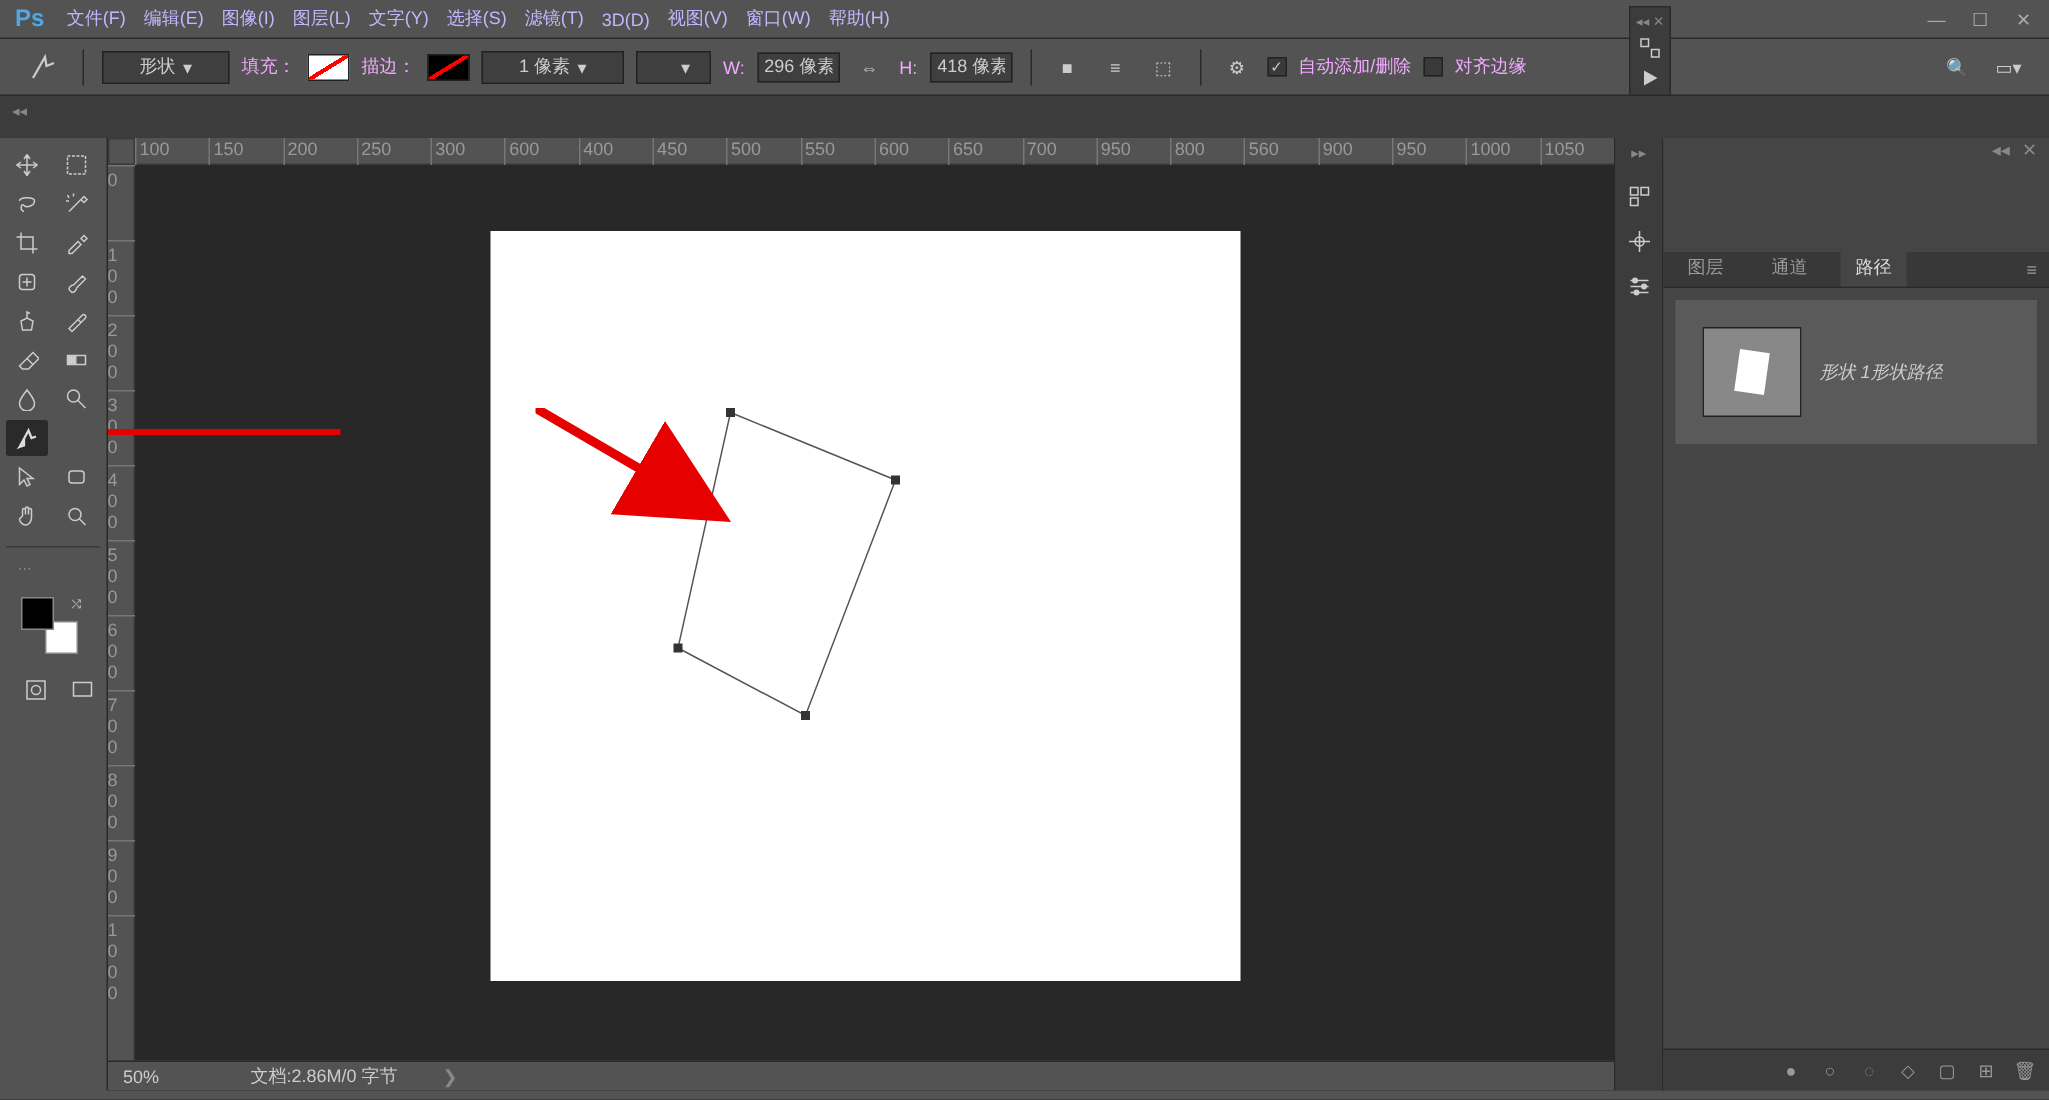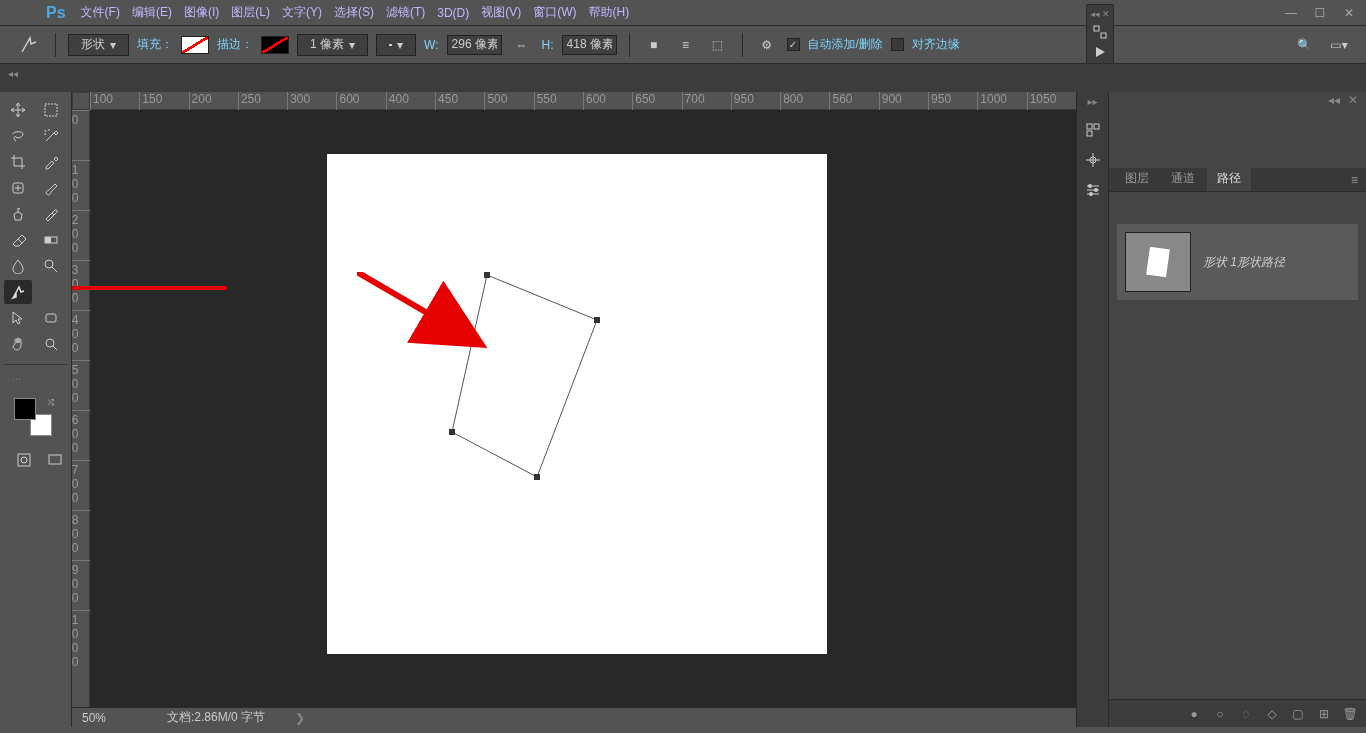--- a/index.html
+++ b/index.html
@@ -1,27 +1,27 @@
 <!DOCTYPE html>
 <html><head>
 <meta charset="utf-8">
 <style>
 * { margin: 0; padding: 0; box-sizing: border-box; font-family: "Microsoft YaHei", sans-serif; font-size: 12px; }
 body { background: #535353; color: #ccc; overflow: hidden; width: 1366px; height: 733px; }
 
 .top-bar { background: #535353; height: 26px; display: flex; align-items: center; padding: 0 10px; border-bottom: 1px solid #2a2a2a; }
-.ps-logo { color: #4fa8e6; font-weight: bold; font-size: 16px; margin-right: 15px; margin-left: 36px; }
+.ps-logo { color: #4fa8e6; font-weight: bold; font-size: 16px; margin-right: 15px; }
 .menu-item { color: #c4b5fd; margin-right: 12px; cursor: pointer; }
 .win-controls { margin-left: auto; display: flex; gap: 15px; color: #aaa; }
 .win-btn { width: 14px; height: 14px; display: flex; align-items: center; justify-content: center; cursor: pointer; }
 
 .options-bar { background: #535353; height: 38px; border-bottom: 1px solid #2a2a2a; display: flex; align-items: center; padding: 0 15px; gap: 8px; }
 .opt-tool-icon { width: 28px; height: 24px; display: flex; align-items: center; justify-content: center; }
-.opt-dropdown { background: #3f3f3f; border: 1px solid #222; padding: 2px 12px; display: flex; align-items: center; gap: 5px; height: 22px; }
-.opt-label { color: #7dd3fc; }
+.opt-dropdown { background: #3f3f3f; border: 1px solid #222; padding: 2px 24px; display: flex; align-items: center; gap: 5px; height: 22px; }
+.opt-label { color: #f0abfc; }
 .opt-swatch { width: 28px; height: 18px; background: #fff; border: 1px solid #222; position: relative; }
 .opt-swatch-red { background: linear-gradient(to bottom right, transparent 45%, red 45%, red 55%, transparent 55%), #fff; }
 .opt-field { background: #3f3f3f; border: 1px solid #222; padding: 2px 4px; width: 55px; color: #ccc; height: 20px; }
 .opt-divider { width: 1px; height: 24px; background: #2a2a2a; margin: 0 4px; }
 .opt-icon-btn { width: 24px; height: 22px; display: flex; align-items: center; justify-content: center; color: #ccc; }
 .opt-checkbox { width: 13px; height: 13px; background: #3a3a3a; border: 1px solid #222; display: inline-flex; align-items: center; justify-content: center; }
 .opt-checkbox.checked::after { content: "✓"; color: #ccc; font-size: 10px; }
 
 .tab-bar-outer { background: #3c3c3c; height: 28px; padding-left: 80px; display: flex; align-items: flex-end; }
 .left-collapse { position: absolute; left: 8px; top: 68px; color: #888; font-size: 10px; }
@@ -54,26 +54,26 @@
 .status-zoom { width: 55px; }
 .status-chev { color: #888; }
 
 .right-dock { width: 290px; background: #454545; display: flex; border-left: 1px solid #2a2a2a; }
 .icon-strip { width: 32px; background: #3c3c3c; border-right: 1px solid #2a2a2a; padding-top: 4px; display: flex; flex-direction: column; align-items: center; gap: 8px; }
 .icon-strip-head { color: #888; font-size: 10px; margin-bottom: 4px; width: 100%; text-align: center; }
 .strip-icon { width: 22px; height: 22px; display: flex; align-items: center; justify-content: center; color: #ccc; cursor: pointer; }
 .panels-right { flex: 1; background: #454545; display: flex; flex-direction: column; }
 .panel-win-head { height: 16px; background: #454545; display: flex; justify-content: flex-end; align-items: center; padding-right: 8px; gap: 8px; color: #888; font-size: 9px; }
 .panel-spacer { flex: 1; background: #454545; }
-.panel-tabs { display: flex; background: #383838; height: 24px; align-items: flex-end; padding-left: 6px; gap: 2px; border-bottom: 1px solid #2a2a2a; }
+.panel-tabs { display: flex; background: #383838; height: 24px; align-items: flex-end; padding-left: 6px; gap: 12px; border-bottom: 1px solid #2a2a2a; }
 .p-tab { padding: 4px 10px; color: #999; cursor: pointer; }
 .p-tab.active { background: #454545; color: #ddd; }
 .panel-menu { margin-left: auto; padding: 4px 8px; color: #999; }
 .paths-content { flex: 0 0 auto; background: #454545; padding: 8px; min-height: 90px; }
-.path-row { display: flex; align-items: center; gap: 12px; background: #5a5a5a; padding: 8px; margin-top: 24px; }
+.path-row { display: flex; align-items: center; gap: 12px; background: #5a5a5a; padding: 18px; }
 .path-thumb { width: 66px; height: 60px; background: #888; border: 1px solid #222; display: flex; align-items: center; justify-content: center; }
 .path-thumb-inner { width: 20px; height: 28px; background: #fff; transform: rotate(8deg); }
 .path-label { font-style: italic; color: #ccc; }
 .panel-bottom-icons { height: 28px; background: #3c3c3c; border-top: 1px solid #2a2a2a; display: flex; align-items: center; justify-content: flex-end; padding: 0 8px; gap: 10px; color: #999; }
 .pb-icon { width: 16px; height: 16px; display: flex; align-items: center; justify-content: center; cursor: pointer; font-size: 12px; }
 
 .floating-strip { position: absolute; top: 30px; left: 1086px; width: 28px; background: #3c3c3c; border: 1px solid #2a2a2a; display: flex; flex-direction: column; align-items: center; padding: 4px 0; gap: 6px; }
 
 svg { display: block; }
 </style>

